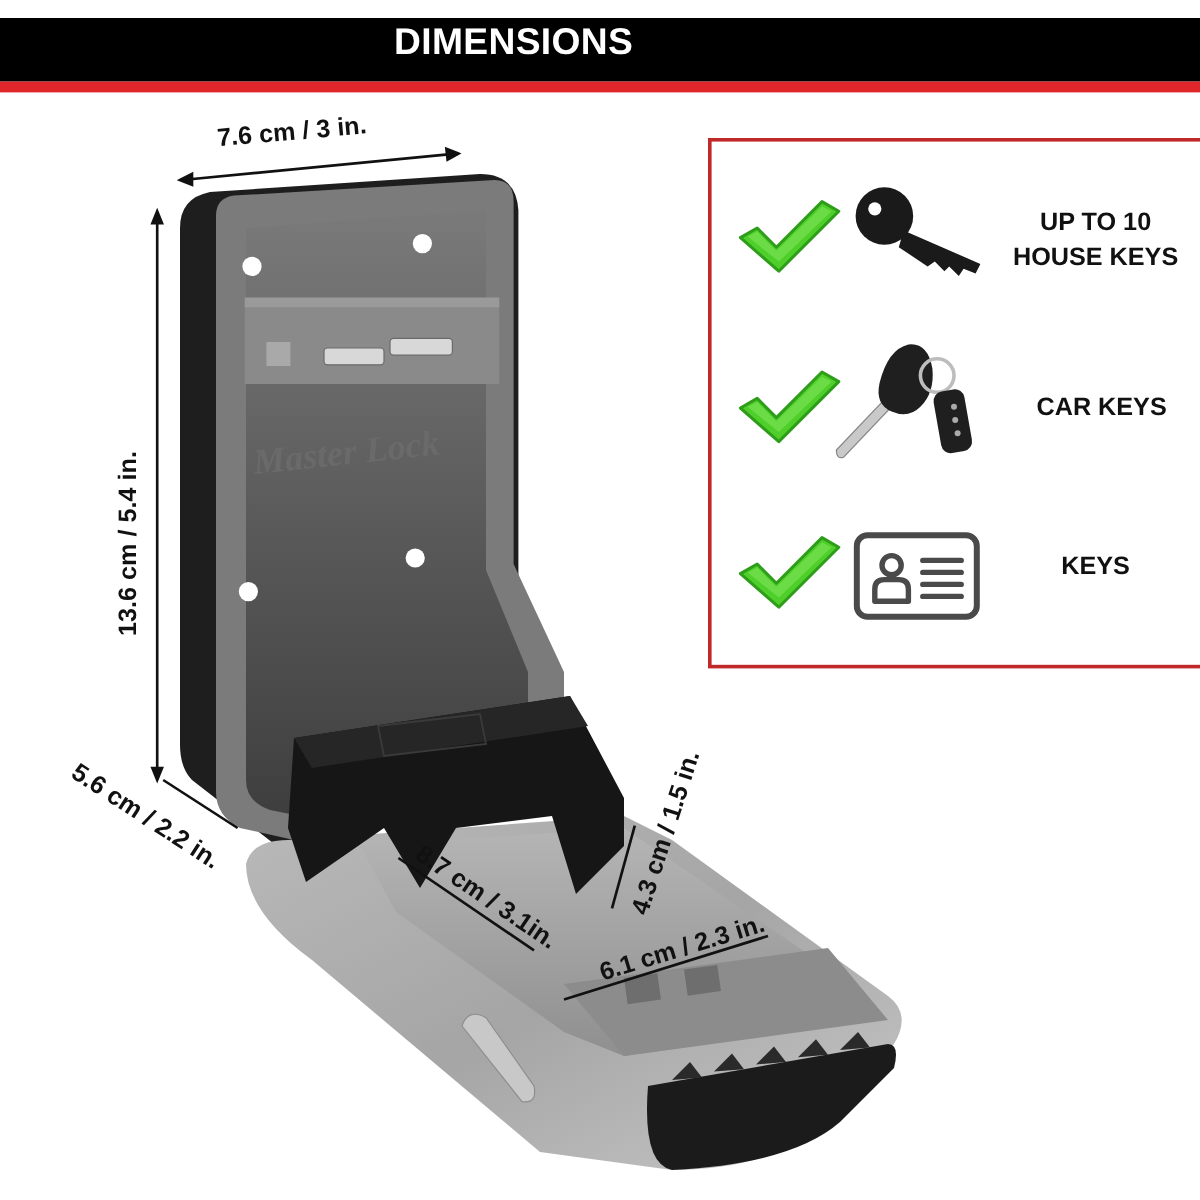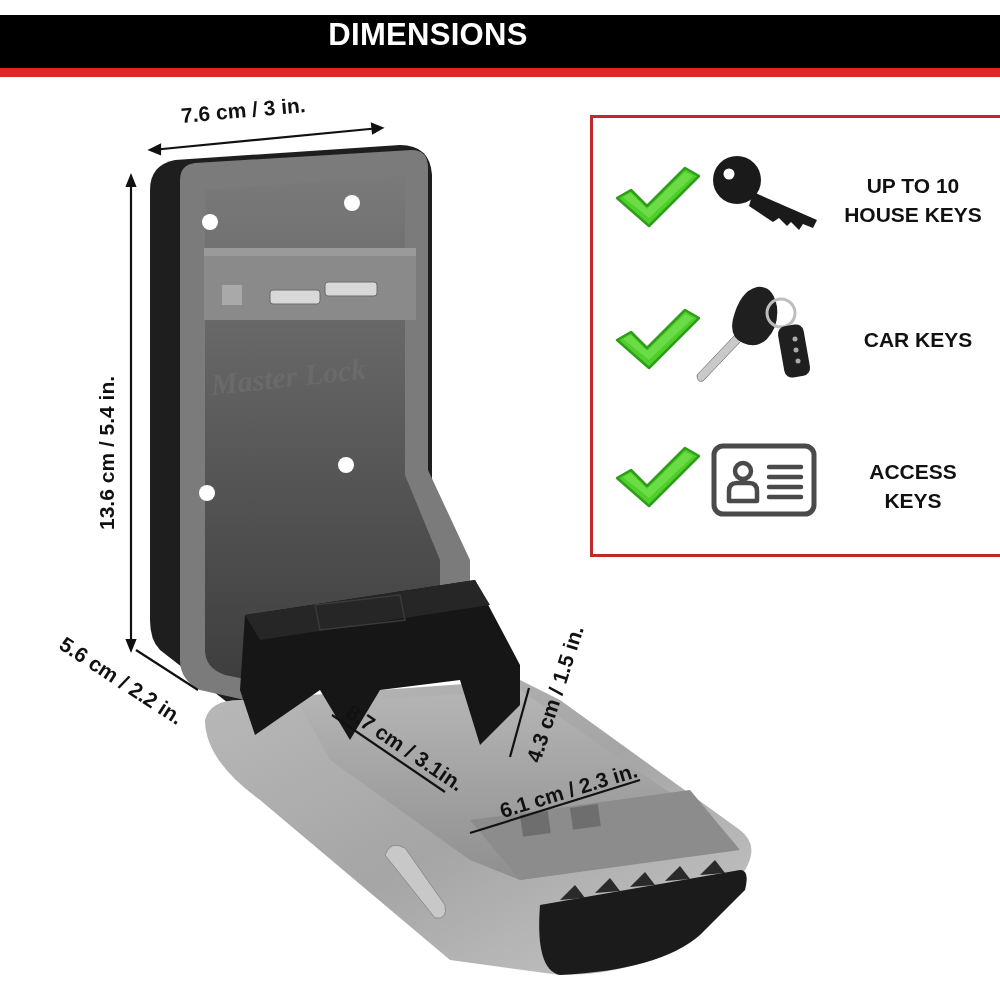--- a/index.html
+++ b/index.html
@@ -168,17 +168,16 @@
     <svg class="feature-icon" style="left:118px; top:325px; width:106px; height:74px;" viewBox="0 0 106 74">
       <rect x="3" y="3" width="100" height="68" rx="9" fill="#fff" stroke="#4a4a4a" stroke-width="5"></rect>
       <circle cx="32" cy="28" r="8" fill="none" stroke="#4a4a4a" stroke-width="4.5"></circle>
       <path d="M18 58 L18 48 Q18 40 26 40 L38 40 Q46 40 46 48 L46 58 Z" fill="none" stroke="#4a4a4a" stroke-width="4.5" stroke-linejoin="round"></path>
       <line x1="58" y1="24" x2="90" y2="24" stroke="#4a4a4a" stroke-width="4.5" stroke-linecap="round"></line>
       <line x1="58" y1="34" x2="90" y2="34" stroke="#4a4a4a" stroke-width="4.5" stroke-linecap="round"></line>
       <line x1="58" y1="44" x2="90" y2="44" stroke="#4a4a4a" stroke-width="4.5" stroke-linecap="round"></line>
       <line x1="58" y1="54" x2="90" y2="54" stroke="#4a4a4a" stroke-width="4.5" stroke-linecap="round"></line>
     </svg>
     <div class="feature-label" style="left:240px; top:339px; width:160px;">
-      <div>ACCESS</div>
       <div>KEYS</div>
     </div>
   </div>
 </div>
 
 </body></html>

